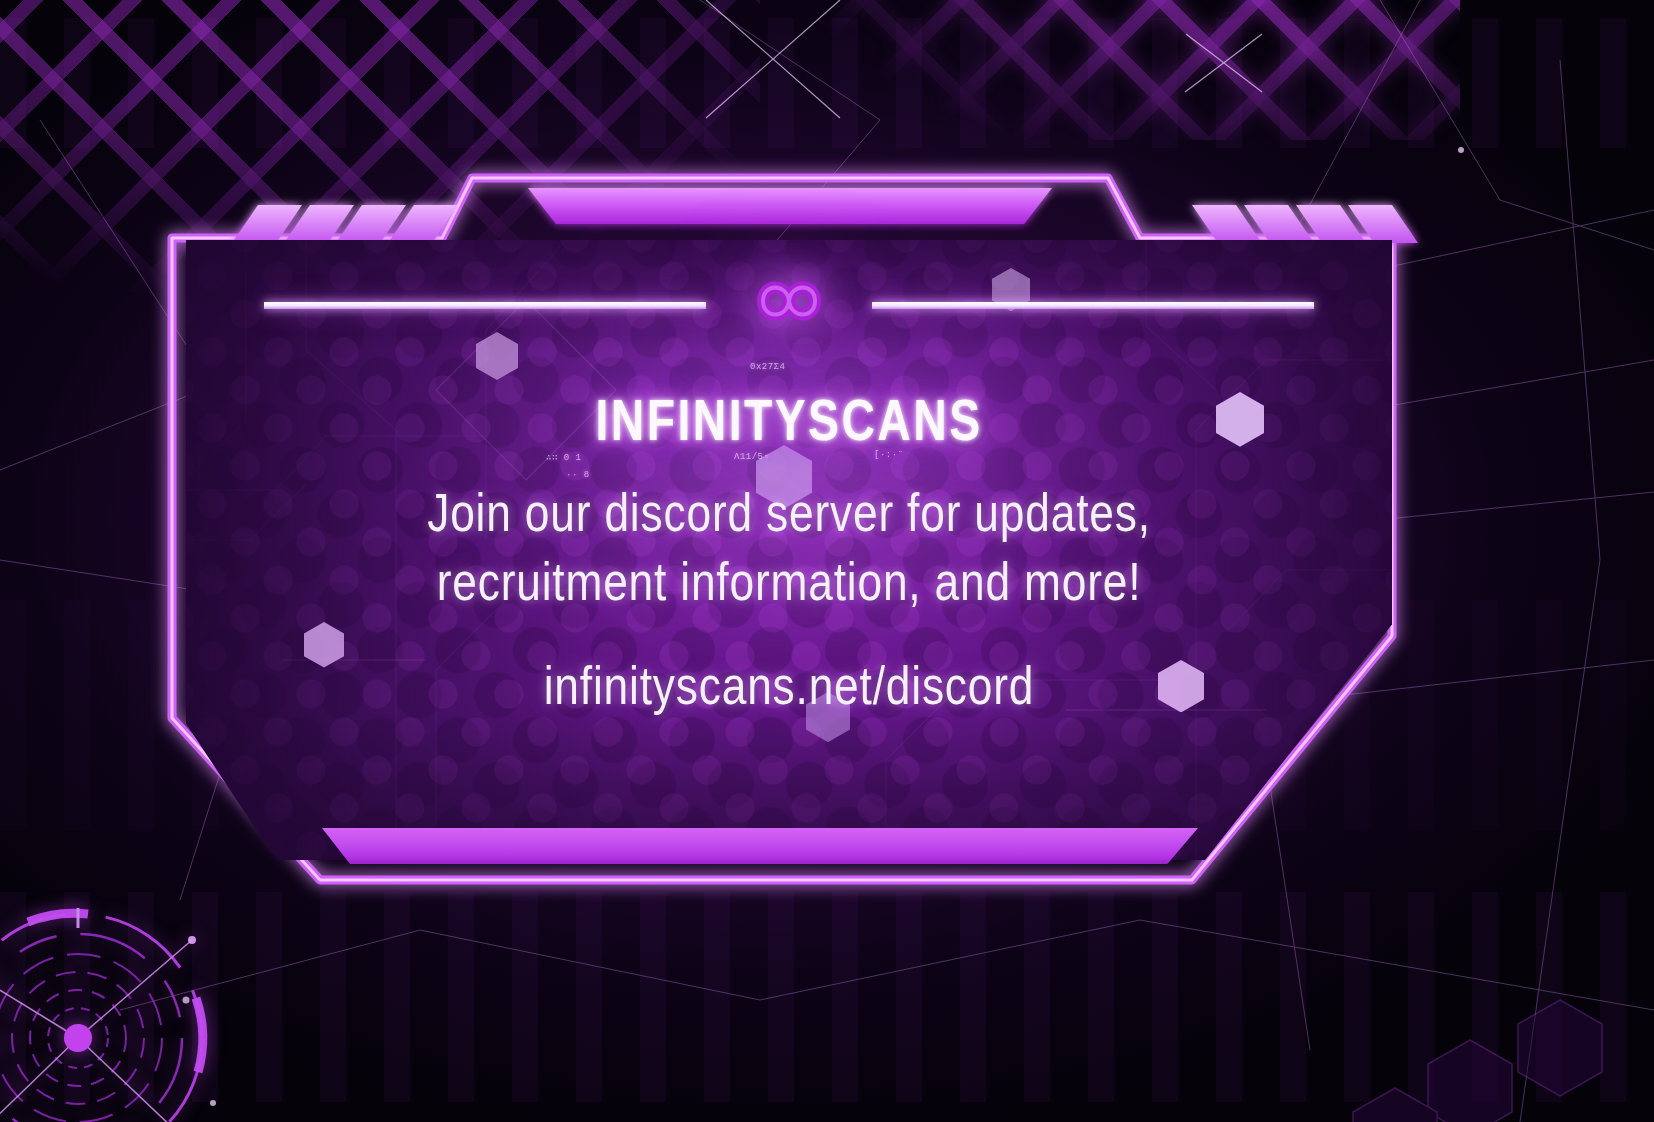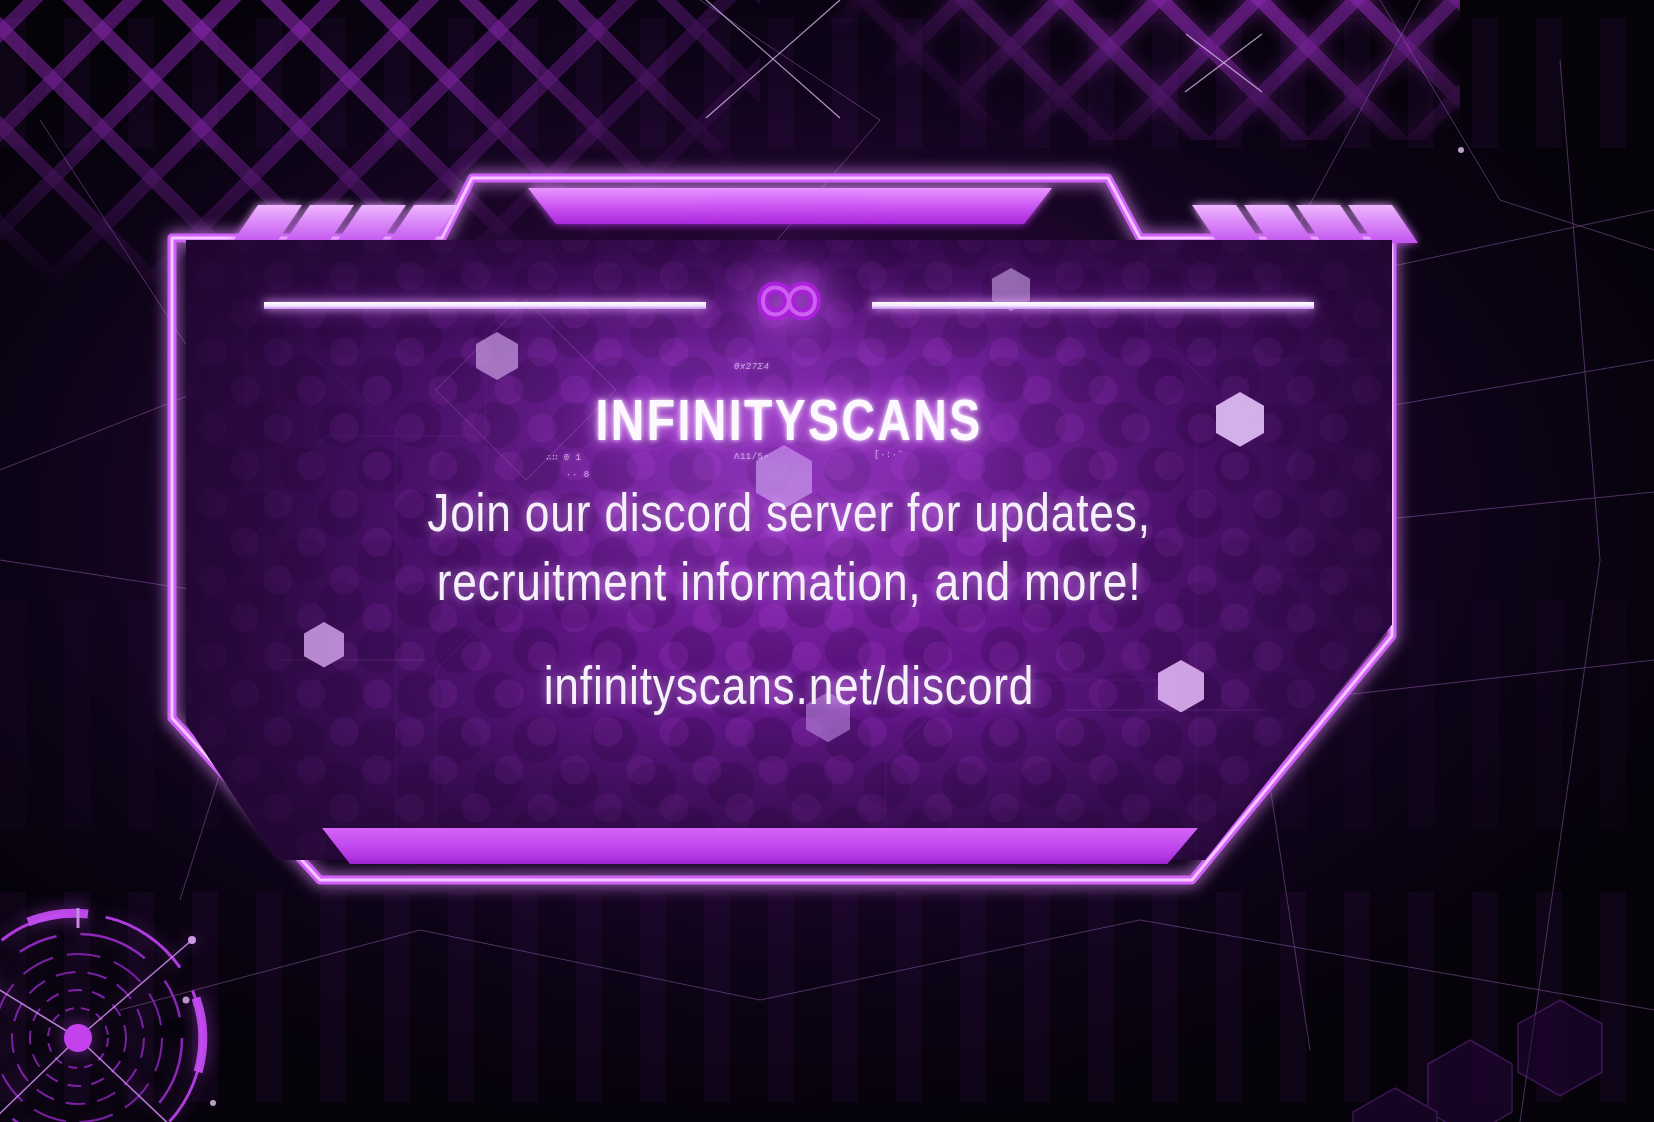--- a/index.html
+++ b/index.html
@@ -398,21 +398,21 @@
     <div class="brand">INFINITYSCANS</div>
 
     <div class="tagline">
       <span class="ln">Join our discord server for updates,</span>
       <span class="ln">recruitment information, and more!</span>
     </div>
 
     <div class="url">infinityscans.net/discord</div>
 
     <div id="hudLayer">
-        <span class="hud-glyph" style="left: 548px; top: 122px; font-style: italic;">0x27Σ4</span>
+        <span class="hud-glyph" style="left: 564px; top: 122px;">0x27Σ4</span>
         <span class="hud-glyph" style="left: 360px; top: 212px;">∴∷ 0 1</span>
         <span class="hud-glyph" style="left: 548px; top: 212px;">Λ11/5▫</span>
         <span class="hud-glyph" style="left: 688px; top: 210px;">[·:·¨</span>
         <span class="hud-glyph" style="left: 380px; top: 230px;">·· 8</span>
       </div>
   </div>
 
   <div class="bottom-bar"></div>
 
   <svg class="radar" viewBox="0 0 272 272">

